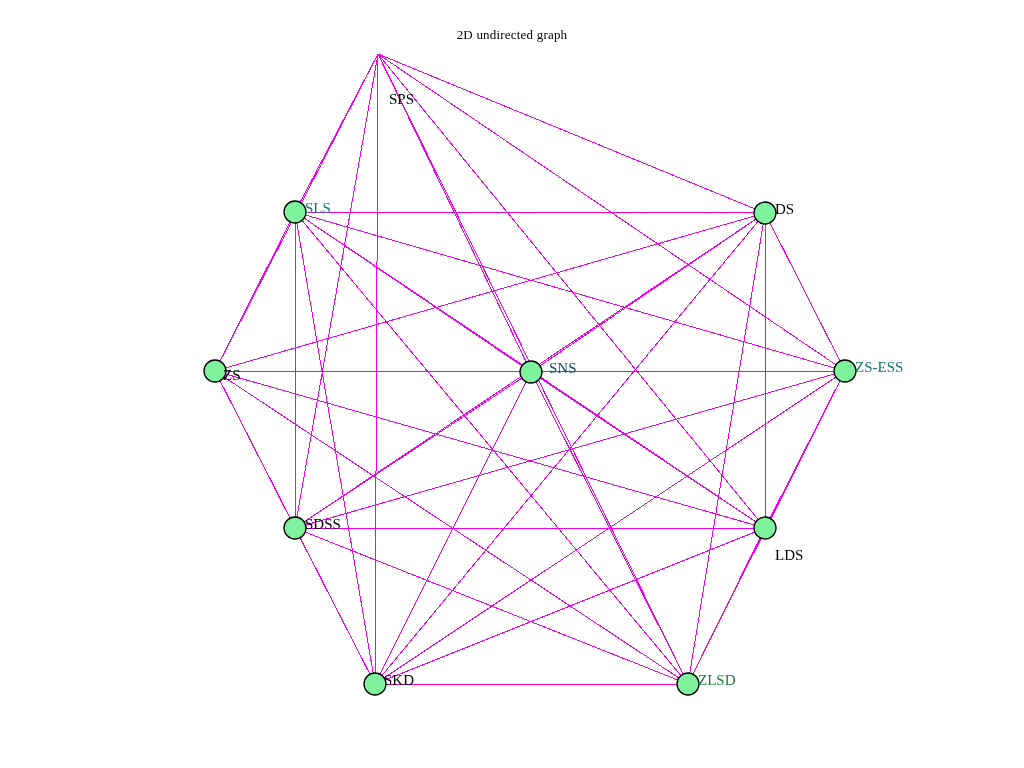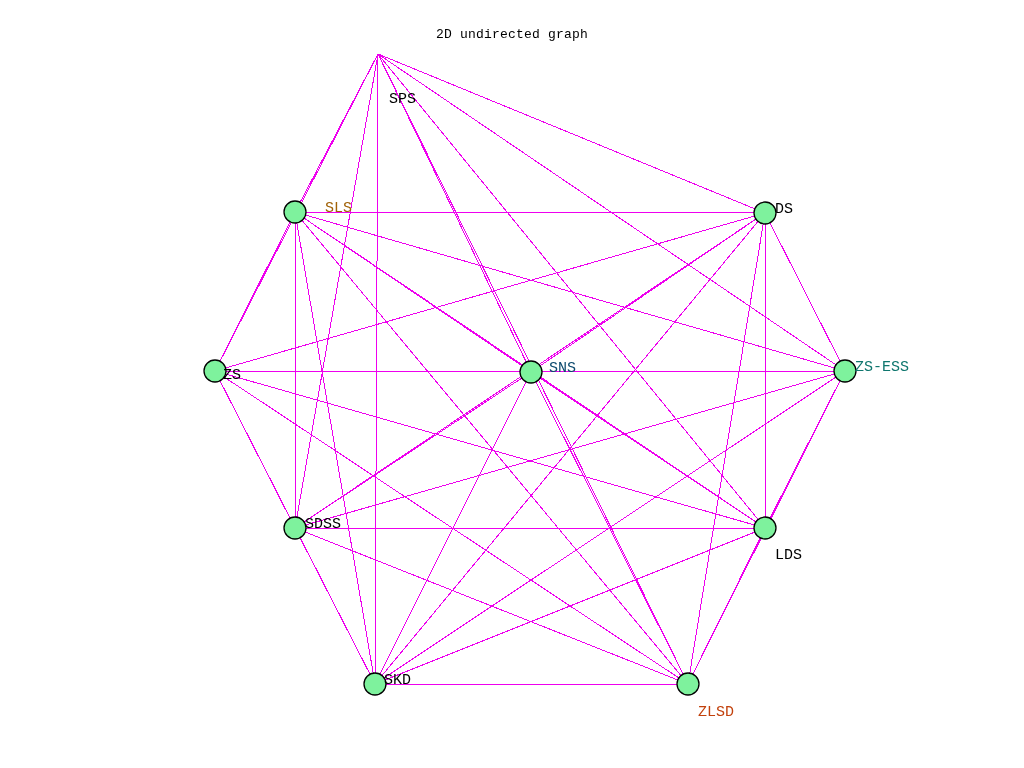--- a/index.html
+++ b/index.html
@@ -6,21 +6,21 @@
     margin: 0;
     padding: 0;
     background: #ffffff;
   }
   #stage {
     position: relative;
     width: 1024px;
     height: 768px;
     background: #ffffff;
     overflow: hidden;
-    font-family: Liberation Mono, monospace;
+    font-family: Liberation Serif, serif;
   }
   #graph-title {
     position: absolute;
     left: 0;
     top: 27px;
     width: 1024px;
     text-align: center;
     font-size: 13px;
     color: #000000;
     letter-spacing: 0.2px;
@@ -105,24 +105,24 @@
         <circle cx="845" cy="371" r="11" fill="#7ef29d" stroke="#000000" stroke-width="1.3"></circle>
         <circle cx="295" cy="528" r="11" fill="#7ef29d" stroke="#000000" stroke-width="1.3"></circle>
         <circle cx="765" cy="528" r="11" fill="#7ef29d" stroke="#000000" stroke-width="1.3"></circle>
         <circle cx="375" cy="684" r="11" fill="#7ef29d" stroke="#000000" stroke-width="1.3"></circle>
         <circle cx="688" cy="684" r="11" fill="#7ef29d" stroke="#000000" stroke-width="1.3"></circle>
       </g>
   </svg>
 
   <div id="label-layer">
       <div class="node-label" style="left: 389px; top: 44px; color: rgb(0, 0, 0); margin-top: 48px;">SPS</div>
-      <div class="node-label" style="left: 305px; top: 201px; color: #a16207; padding-left: 20px;">SLS</div>
+      <div class="node-label" style="left: 305px; top: 201px; color: #0f766e;">SLS</div>
       <div class="node-label" style="left: 775px; top: 202px; color: rgb(0, 0, 0);">DS</div>
       <div class="node-label" style="left: 223px; top: 368px; color: rgb(0, 0, 0);">ZS</div>
       <div class="node-label" style="left: 549px; top: 361px; color: #0c4a6e;">SNS</div>
       <div class="node-label" style="left: 855px; top: 360px; color: #0f766e;">ZS-ESS</div>
       <div class="node-label" style="left: 305px; top: 517px; color: rgb(0, 0, 0);">SDSS</div>
       <div class="node-label" style="left: 775px; top: 517px; color: rgb(0, 0, 0); margin-top: 31px;">LDS</div>
       <div class="node-label" style="left: 384px; top: 673px; color: rgb(0, 0, 0);">SKD</div>
-      <div class="node-label" style="left: 698px; top: 673px; color: #c2410c; margin-top: 32px;">ZLSD</div>
+      <div class="node-label" style="left: 698px; top: 673px; color: #15803d;">ZLSD</div>
     </div>
 
 </div>
 
 </body></html>

